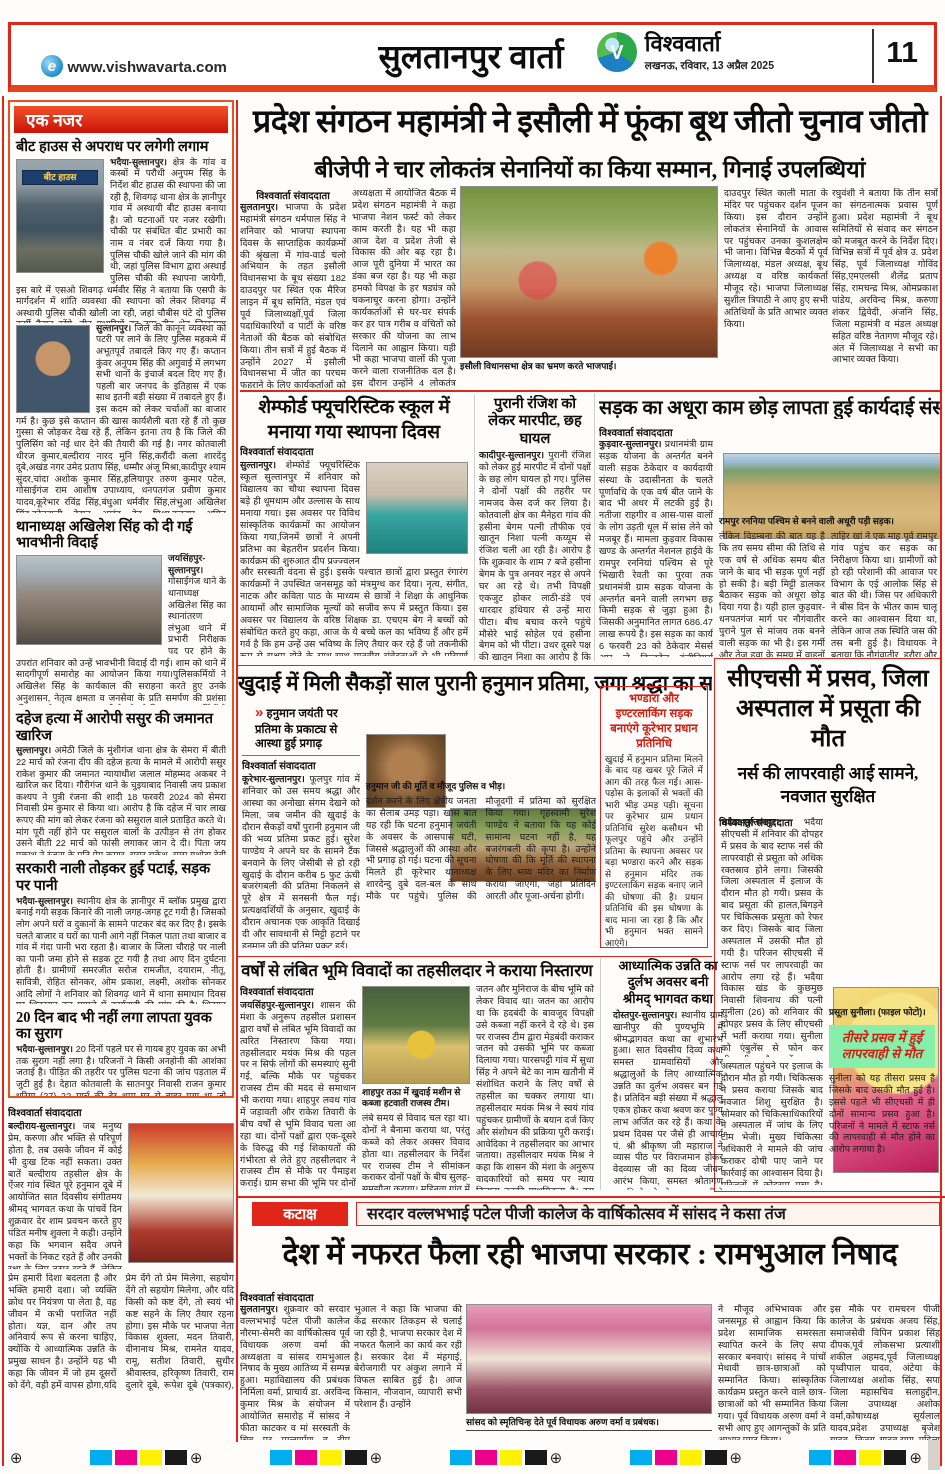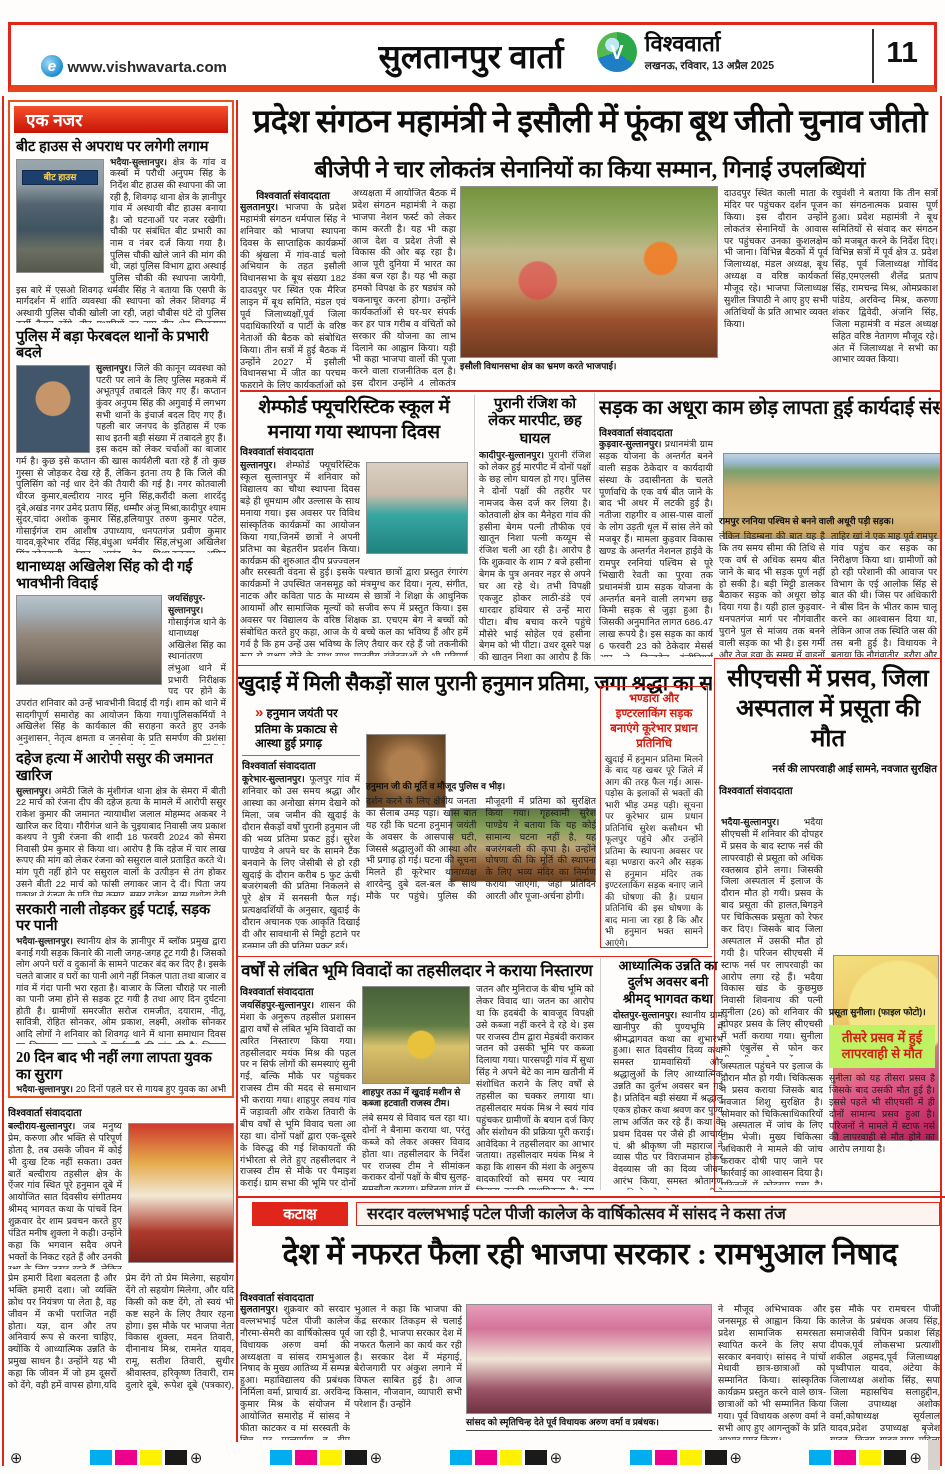--- a/index.html
+++ b/index.html
@@ -48,22 +48,22 @@
   .oghead{background:linear-gradient(180deg,#f4502b,#c81407);color:#fff;font-weight:bold;
           font-size:17px;padding:2px 12px;margin:4px;}
   .oghl{font-family:"Liberation Serif","DejaVu Serif",serif;font-weight:bold;font-size:14.5px;color:#0d0d0d;
         margin:5px 6px 2px 6px;line-height:1.15;}
   .ogbody{margin:0 6px;font-size:9.1px;}
   .fl{float:left;margin:2px 6px 2px 0;}
   .fr{float:right;margin:2px 0 2px 6px;}
   .kicker{color:#0d0d0d;font-weight:bold;font-size:11.5px;line-height:1.3;margin-left:13px;}
   .karrow{color:#e0251b;font-size:15px;font-weight:bold;}
   .redbox{border:1.5px solid #e0251b;box-sizing:border-box;}
-  .alertbox{background:#bef264;color:#d31f12;font-weight:bold;text-align:center;
-            font-size:13px;line-height:1.25;padding:5px 3px;}
+  .alertbox{background:#86efac;color:#d31f12;font-weight:bold;text-align:center;
+            font-size:13px;line-height:1.25;padding:5px 3px;font-style:italic;}
   .kataksha{background:#e0251b;color:#fff;font-weight:bold;font-size:15px;text-align:center;line-height:24px;}
   .strip{border:1.5px solid #e0251b;background:#fdf3ef;font-weight:bold;font-size:16px;
          color:#1a1a1a;line-height:22px;padding:0 10px;box-sizing:border-box;
          font-family:"Liberation Serif","DejaVu Serif",serif;white-space:nowrap;overflow:hidden;}
   .sq{display:inline-block;width:22px;height:15px;margin-right:3px;vertical-align:middle;}
   .sq.c{background:#00adee}.sq.m{background:#ec008c}.sq.y{background:#fff100}.sq.k{background:#1a1a1a}
   .reg{display:inline-block;font-size:15px;color:#222;vertical-align:middle;line-height:15px;}
   .marks{display:flex;justify-content:space-between;align-items:center;}
 </style>
 </head>
@@ -98,21 +98,20 @@
       <div class="oghl">बीट हाउस से अपराध पर लगेगी लगाम</div>
       <div class="body ogbody clip" style="height:166px;">
         <div class="ph ph-beat fl" style="width:88px;height:114px;">
           <div class="banner">बीट हाउस</div>
         </div>
         <b class="dl">भदैया-सुल्तानपुर।</b><span>क्षेत्र के गांव व कस्बों में परौधी अनुपम सिंह के निर्देश बीट हाउस की स्थापना की जा रही है, शिवगढ़ थाना क्षेत्र के ज्ञानीपुर गांव में अस्थायी बीट हाउस बनाया है। जो घटनाओं पर नजर रखेगी। चौकी पर संबंधित बीट प्रभारी का नाम व नंबर दर्ज किया गया है। पुलिस चौकी खोले जाने की मांग की थी, जहां पुलिस विभाग द्वारा अस्थाई पुलिस चौकी की स्थापना जायेगी, इस बारे में एसओ शिवगढ़ धर्मवीर सिंह ने बताया कि एसपी के मार्गदर्शन में शांति व्यवस्था की स्थापना को लेकर शिवगढ़ में अस्थायी पुलिस चौकी खोली जा रही, जहां चौबीस घंटे दो पुलिस कर्मी तैनात रहेंगे, बीट प्रभारियों का नाम बीट क्षेत्र लिखवाया जायेगा, चौक-चौराहों पर बीट प्रभारी का नाम व नंबर दर्ज होने से आम नागरिकों को सुविधा होगी, इससे शिकायतकर्ता को थाने आने की आवश्यकता नहीं होगी,उन्होंने बताया कि शिवगढ़ में प्रस्तावित है, जल्द ही बनाया जायेगा जिसके आगमन को सहूलियत मिलेगी।</span>
       </div>
     </div>
 
     <div>
-      <div class="oghl">पुलिस में बड़ा फेरबदल थानों के प्रभारी बदले</div>
       <div class="body ogbody clip" style="height:190px;">
         <div class="ph ph-portrait fl" style="width:74px;height:88px;"></div>
         <b class="dl">सुल्तानपुर।</b><span>जिले की कानून व्यवस्था को पटरी पर लाने के लिए पुलिस महकमे में अभूतपूर्व तबादले किए गए हैं। कप्तान कुंवर अनुपम सिंह की अगुवाई में लगभग सभी थानों के इंचार्ज बदल दिए गए हैं। पहली बार जनपद के इतिहास में एक साथ इतनी बड़ी संख्या में तबादले हुए हैं। इस कदम को लेकर चर्चाओं का बाजार गर्म है। कुछ इसे कप्तान की खास कार्यशैली बता रहे हैं तो कुछ गुस्सा से जोड़कर देख रहे हैं, लेकिन इतना तय है कि जिले की पुलिसिंग को नई धार देने की तैयारी की गई है। नगर कोतवाली धीरज कुमार,बल्दीराय नारद मुनि सिंह,करौंदी कला शारदेंदु दूबे,अखंड नगर उमेद प्रताप सिंह, धम्मौर अंजू मिश्रा,कादीपुर श्याम सुंदर,चांदा अशोक कुमार सिंह,हलियापुर तरुण कुमार पटेल, गोसाईगंज राम आशीष उपाध्याय, धनपतगंज प्रवीण कुमार यादव,कूरेभार रविंद्र सिंह,बंधुआ धर्मवीर सिंह,लंभुआ अखिलेश सिंह,कोतवाली देहात अखंड देव मिश्रा,कुड़वार अमित मिश्रा,दोस्तपुर अनिरुद्ध सिंह,जयसिंहपुर राघवेंद्र कुमार सिंह, मोतिगरपुर विजय सिंह,शिवगढ़ पंडित त्रिपाठी,साइबर थाना देवेंद्र सिंह, कुंवर अनुपम सिंह इन चर्चा में पहले भी अपनी तेज-तर्रार छवि और कड़क फैसलों के लिए चर्चित रह चुके कप्तान एक बार फिर सुर्खियों में हैं। माना जा रहा है कि यह बड़ा प्रशासनिक निर्णय आने वाले समय में जिले की कानून व्यवस्था में सुधार ला सकता है।</span>
       </div>
     </div>
 
     <div>
       <div class="oghl">थानाध्यक्ष अखिलेश सिंह को दी गई भावभीनी विदाई</div>
       <div class="body ogbody clip" style="height:152px;">
         <div class="ph ph-group fl" style="width:146px;height:90px;"></div>
@@ -211,21 +210,21 @@
     <div class="abs cap" style="left:128px;top:115px;width:230px;">हनुमान जी की मूर्ति व मौजूद पुलिस व भीड़।</div>
     <div class="abs body cols2 clip" style="left:128px;top:130px;width:230px;height:150px;">दर्शन करने के लिए क्षेत्रीय जनता का सैलाब उमड़ पड़ा। खास बात यह रही कि घटना हनुमान जयंती के अवसर के आसपास घटी, जिससे श्रद्धालुओं की आस्था और भी प्रगाढ़ हो गई। घटना की सूचना मिलते ही कूरेभार थानाध्यक्ष शारदेन्दु दुबे दल-बल के साथ मौके पर पहुंचे। पुलिस की मौजूदगी में प्रतिमा को सुरक्षित किया गया। गृहस्वामी सुरेश पाण्डेय ने बताया कि यह कोई सामान्य घटना नहीं है, यह बजरंगबली की कृपा है। उन्होंने घोषणा की कि मूर्ति की स्थापना के लिए भव्य मंदिर का निर्माण कराया जाएगा, जहां प्रतिदिन आरती और पूजा-अर्चना होगी।</div>
     <div class="abs redbox clip" style="left:362px;top:20px;width:108px;height:262px;padding:4px;">
       <div style="color:#d31f12;font-weight:bold;font-size:11.5px;text-align:center;line-height:1.3;">भण्डारा और इण्टरलाकिंग सड़क बनाएंगे कूरेभार प्रधान प्रतिनिधि</div>
       <div class="body" style="font-size:9px;margin-top:3px;">खुदाई में हनुमान प्रतिमा मिलने के बाद यह खबर पूरे जिले में आग की तरह फैल गई। आस-पड़ोस के इलाकों से भक्तों की भारी भीड़ उमड़ पड़ी। सूचना पर कूरेभार ग्राम प्रधान प्रतिनिधि सुरेश कसौधन भी फूलपुर पहुंचे और उन्होंने प्रतिमा के स्थापना अवसर पर बड़ा भण्डारा करने और सड़क से हनुमान मंदिर तक इण्टरलाकिंग सड़क बनाए जाने की घोषणा की है। प्रधान प्रतिनिधि की इस घोषणा के बाद माना जा रहा है कि और भी हनुमान भक्त सामने आएंगे।</div>
     </div>
   </div>
 
   <div class="abs redbox clip" style="left:714px;top:658px;width:228px;height:534px;padding:4px;">
     <div class="hl" style="font-size:24px;text-align:center;line-height:1.25;">सीएचसी में प्रसव, जिला अस्पताल में प्रसूता की मौत</div>
-    <div class="hl" style="font-size:10px;text-align:right;margin-top:8px;">नर्स की लापरवाही आई सामने, नवजात सुरक्षित</div>
+    <div class="hl" style="font-size:17px;text-align:center;margin-top:8px;">नर्स की लापरवाही आई सामने, नवजात सुरक्षित</div>
     <div class="byline" style="margin-top:8px;">विश्ववार्ता संवाददाता</div>
     <div class="abs body clip" style="left:6px;top:158px;width:102px;height:240px;">
       <b class="dl">भदैया-सुल्तानपुर।</b><span>भदैया सीएचसी में शनिवार की दोपहर में प्रसव के बाद स्टाफ नर्स की लापरवाही से प्रसूता को अधिक रक्तस्राव होने लगा। जिसकी जिला अस्पताल में इलाज के दौरान मौत हो गयी। प्रसव के बाद प्रसूता की हालत,बिगड़ने पर चिकित्सक प्रसूता को रेफर कर दिए। जिसके बाद जिला अस्पताल में उसकी मौत हो गयी है। परिजन सीएचसी में स्टाफ नर्स पर लापरवाही का आरोप लगा रहे हैं। भदैया विकास खंड के कुछमुछ निवासी शिवनाथ की पत्नी सुनीला (26) को शनिवार की दोपहर प्रसव के लिए सीएचसी में भर्ती कराया गया। सुनीला को एंबुलेंस से फोन कर सीएचसी भदैया में इलाज कराने लेकर पहुंचे। प्रसूता को प्रसव का समय होने पर भर्ती कर लिया गया।</span>
     </div>
     <div class="abs ph ph-woman" style="left:114px;top:158px;width:106px;height:186px;"></div>
     <div class="abs cap" style="left:114px;top:348px;width:106px;">प्रसूता सुनीला। (फाइल फोटो)।</div>
     <div class="abs alertbox" style="left:114px;top:366px;width:106px;box-sizing:border-box;">तीसरे प्रसव में हुई लापरवाही से मौत</div>
     <div class="abs body clip" style="left:114px;top:414px;width:106px;height:108px;">सुनीला को यह तीसरा प्रसव है जिसके बाद उसकी मौत हुई है। इससे पहले भी सीएचसी में ही दोनों सामान्य प्रसव हुआ है। परिजनों ने मामले में स्टाफ नर्स की लापरवाही से मौत होने का आरोप लगाया है।</div>
     <div class="abs body clip" style="left:6px;top:402px;width:102px;height:124px;">अस्पताल पहुंचने पर इलाज के दौरान मौत हो गयी। चिकित्सक ने प्रसव कराया जिसके बाद नवजात शिशु सुरक्षित है। सोमवार को चिकित्साधिकारियों ने अस्पताल में जांच के लिए टीम भेजी। मुख्य चिकित्सा अधिकारी ने मामले की जांच कराकर दोषी पाए जाने पर कार्रवाई का आश्वासन दिया है। परिजनों में कोहराम मचा है। नवजात सुरक्षित बताया जा रहा है।</div>
   </div>

